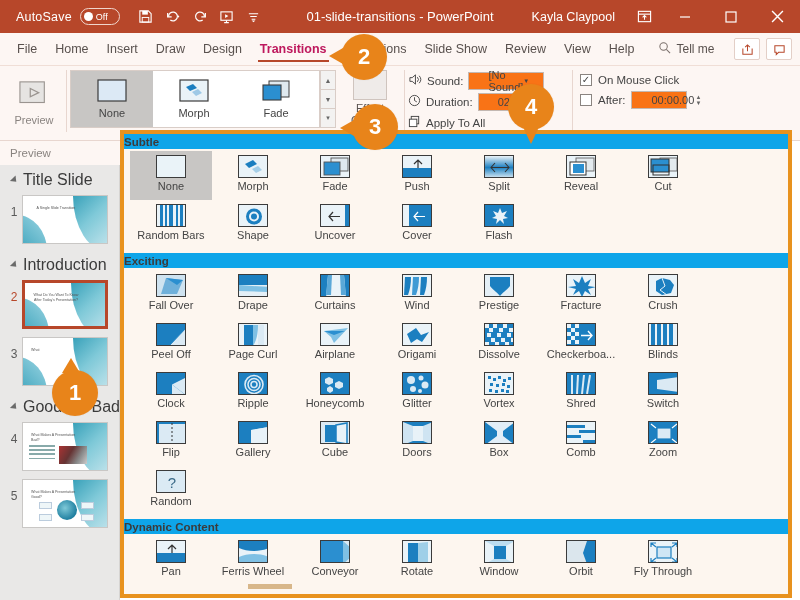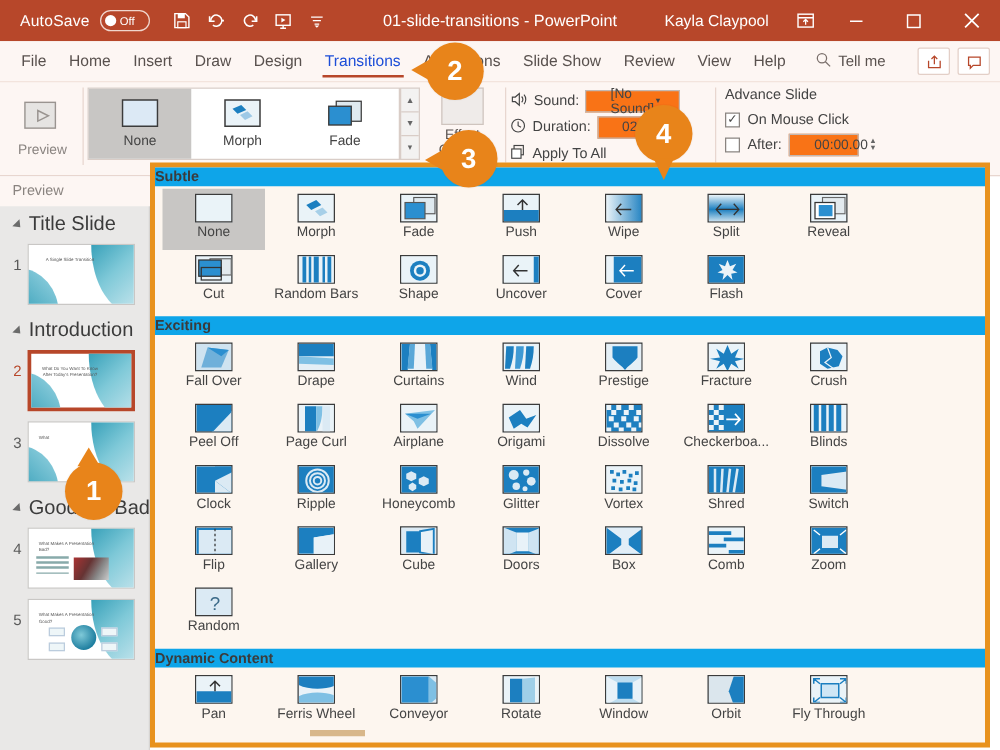--- a/index.html
+++ b/index.html
@@ -47,21 +47,21 @@
   .menubar {
     position: absolute; left: 0; top: 33px; width: 800px; height: 33px;
     background: #fdf6f3; display: flex; align-items: center;
     border-bottom: 1px solid #f0ded6;
   }
   .menu-item {
     padding: 0 9px; height: 33px; line-height: 33px; font-size: 12.5px;
     color: #59514e; position: relative; white-space: nowrap; text-align: center;
   }
   .menu-item.first { margin-left: 8px; }
-  .menu-item.active { color: #1d4ed8; font-weight: normal; }
+  .menu-item.active { color: #be185d; font-weight: bold; }
   .menu-item.active::after {
     content: ""; position: absolute; left: 7px; right: 7px; bottom: 4px;
     height: 2px; background: #b7472a;
   }
   .tellme { display: flex; align-items: center; gap: 6px; margin-left: 14px; color: #59514e; }
   .topright-btns { position: absolute; right: 8px; display: flex; gap: 6px; }
   .tr-btn {
     width: 26px; height: 22px; border: 1px solid #e3cfc7; background: #fff;
     display: flex; align-items: center; justify-content: center; border-radius: 2px;
   }
@@ -420,21 +420,20 @@
             <rect x="3.5" y="1.5" width="8" height="8" fill="none" stroke="#444" stroke-width="1"></rect>
             <rect x="1.5" y="4.5" width="8" height="8" fill="#fff" stroke="#444" stroke-width="1"></rect>
           </svg>
       </span>
       <span class="lab">Apply To All</span>
     </div>
   </div>
   <div class="rib-sep" style="left:572px"></div>
 
   <div class="advance-group">
-    <div class="ag-title">Advance Slide</div>
     <div class="chk-row">
       <span class="chk">✓</span>
       <span>On Mouse Click</span>
     </div>
     <div class="chk-row">
       <span class="chk"></span>
       <span>After:</span>
       <span class="combo" style="width:56px">
         <span>00:00.00</span>
       </span>
@@ -538,33 +537,20 @@
             <rect x="3" y="6" width="16" height="13" fill="#2b8fd0" stroke="#555" stroke-width=".9"></rect>
           </svg></span>
       <span class="cap">Fade</span>
     </div>
     <div class="cell">
       <span class="ic"><svg width="30" height="23" viewBox="0 0 30 23">
             <rect x="0" y="12" width="30" height="11" fill="#1c7fc0"></rect>
             <path d="M15 4v8M11 8l4-4 4 4" stroke="#333" stroke-width="1.2" fill="none"></path>
           </svg></span>
       <span class="cap">Push</span>
-    </div>
-    <div class="cell">
-      <span class="ic"><svg width="30" height="23" viewBox="0 0 30 23">
-            <defs>
-              <linearGradient id="wg" x1="0" x2="1">
-                <stop offset="0" stop-color="#eaf3f8"></stop>
-                <stop offset="1" stop-color="#1c7fc0"></stop>
-              </linearGradient>
-            </defs>
-            <rect width="30" height="23" fill="url(#wg)"></rect>
-            <path d="M20 11.5H8M12 7l-4 4.5 4 4.5" stroke="#333" stroke-width="1.2" fill="none"></path>
-          </svg></span>
-      <span class="cap">Wipe</span>
     </div>
     <div class="cell">
       <span class="ic"><svg width="30" height="23" viewBox="0 0 30 23">
             <defs>
               <linearGradient id="sg" x1="0" y1="0" x2="0" y2="1">
                 <stop offset="0" stop-color="#eaf3f8"></stop>
                 <stop offset=".5" stop-color="#1c7fc0"></stop>
                 <stop offset="1" stop-color="#eaf3f8"></stop>
               </linearGradient>
             </defs>

